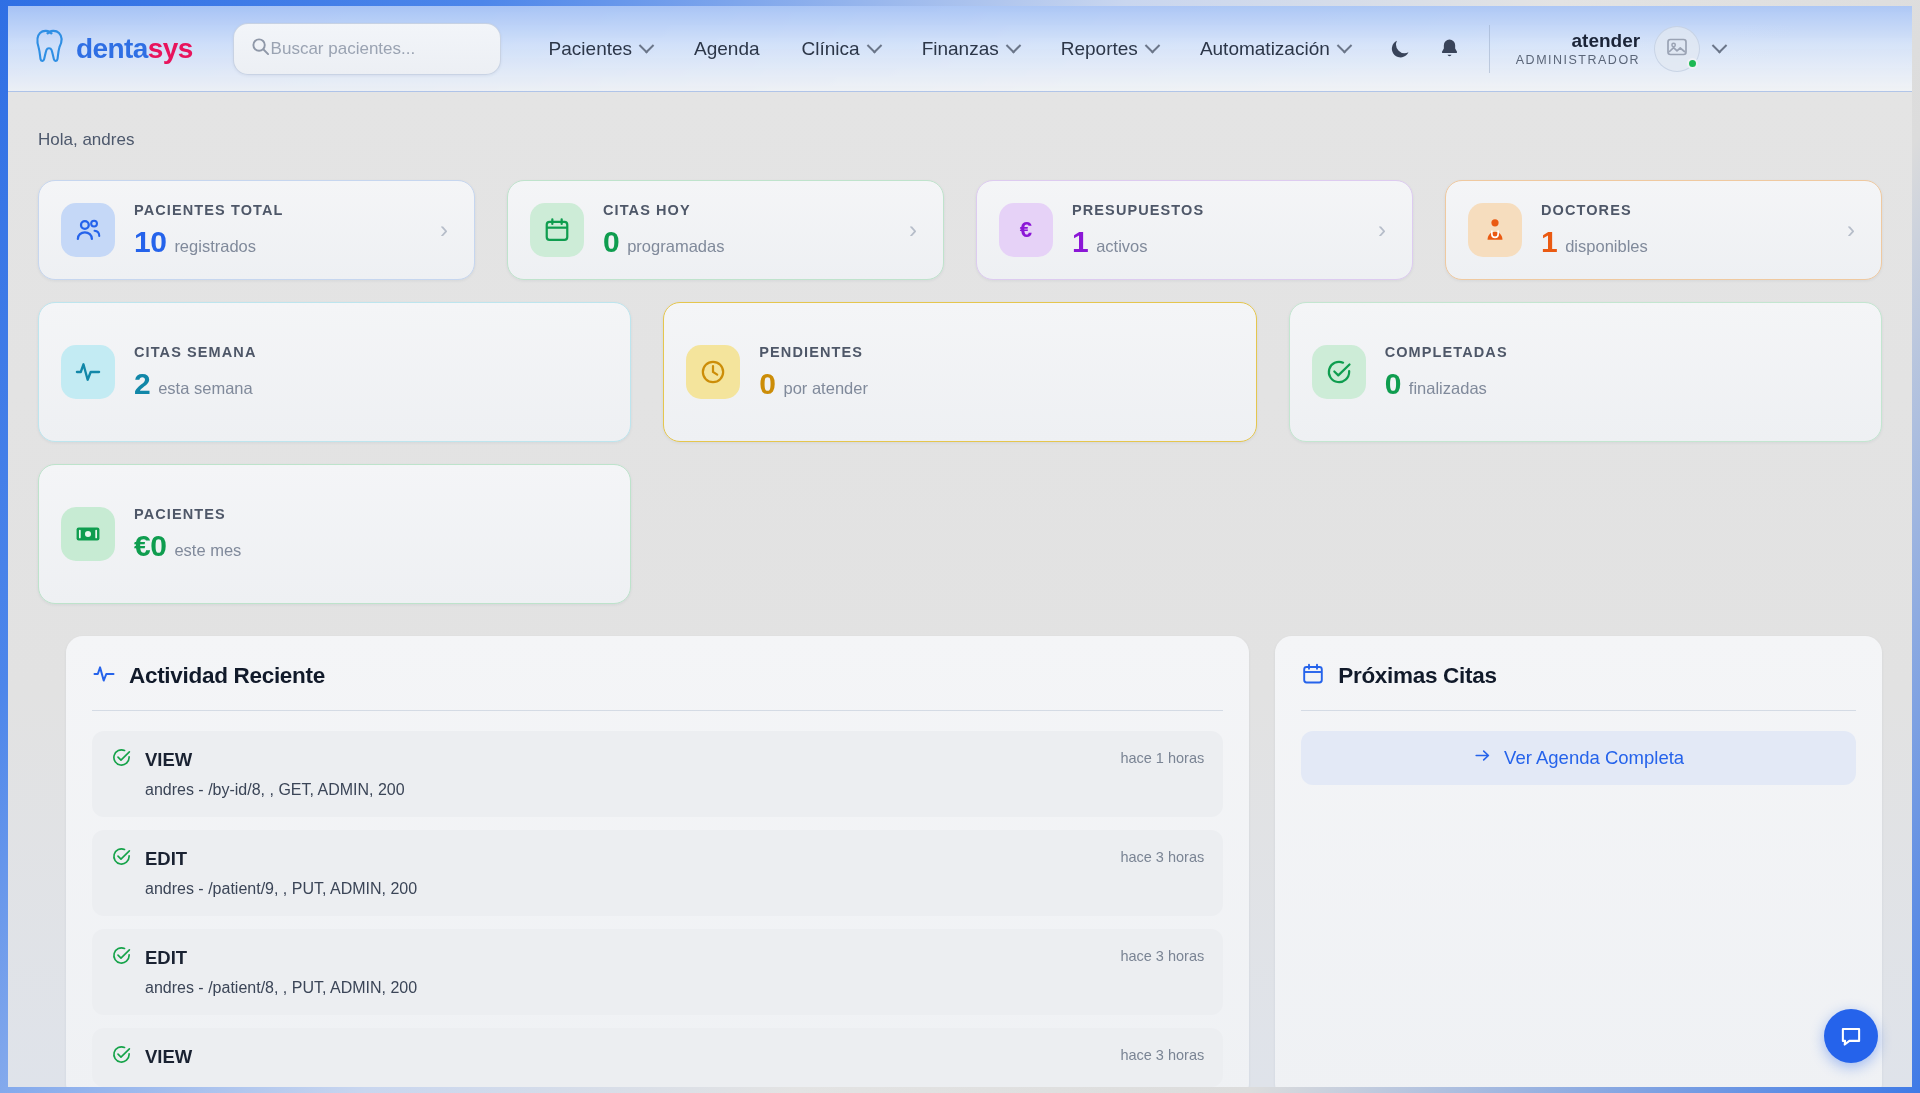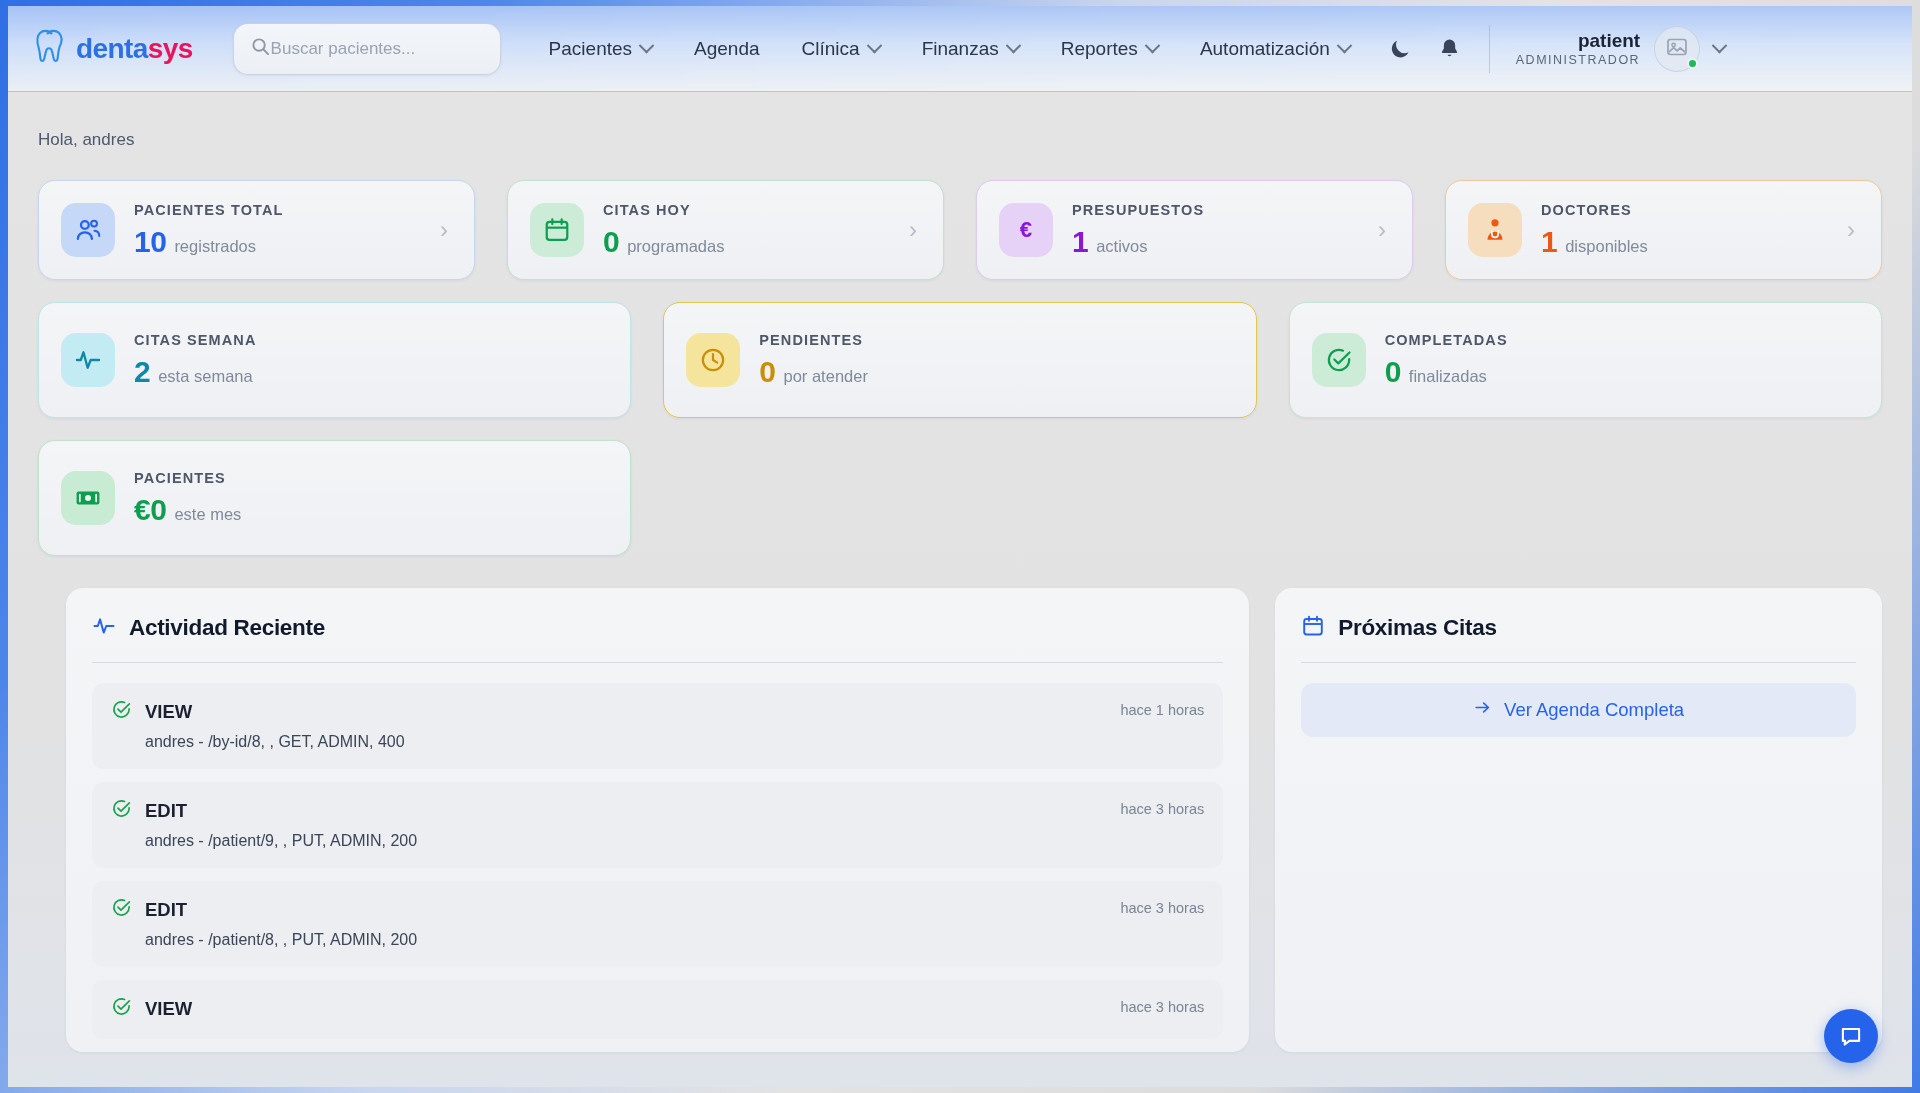--- a/index.html
+++ b/index.html
@@ -67,21 +67,21 @@
   .grid4 { display: grid; grid-template-columns: repeat(4,1fr); gap: 32px; padding: 30px 30px 0 30px; }
   .grid3 { display: grid; grid-template-columns: repeat(3,1fr); gap: 32px; padding: 22px 30px 0 30px; }
   .grid1 { display: grid; grid-template-columns: repeat(3,1fr); gap: 32px; padding: 22px 30px 0 30px; }
 
   .stat {
     height: 100px; border-radius: 17px; display: flex; align-items: center;
     padding: 0 22px; gap: 19px; cursor: pointer; position: relative;
     background: linear-gradient(180deg,#f4f5f7 0%,#eef0f3 100%);
     box-shadow: 0 1px 3px rgba(35,50,80,.07);
   }
-  .stat-tall { height: 116px; }
+  .stat-tall { height: 140px; }
   .stat-ico {
     width: 54px; height: 54px; border-radius: 15px; flex: 0 0 54px;
     display: flex; align-items: center; justify-content: center;
   }
   .stat-txt { flex: 1; }
   .stat-title { font-size: 14.5px; font-weight: 700; color: #4e5768; letter-spacing: 1.1px; }
   .stat-row { margin-top: 7px; display: flex; align-items: baseline; gap: 8px; }
   .stat-val { font-size: 30px; font-weight: 700; letter-spacing: -.5px; }
   .stat-unit { font-size: 16.5px; color: #808a9b; }
   .stat-arrow { color: #b6bdc9; font-size: 24px; font-weight: 300; margin-left: auto; padding-right: 4px; }
@@ -182,21 +182,21 @@
         <path d="M12 2.6a5.9 5.9 0 0 0-5.9 5.9v3.6L4.3 15c-.5.8.1 1.8 1 1.8h13.4c.9 0 1.5-1 1-1.8l-1.8-2.9V8.5A5.9 5.9 0 0 0 12 2.6z" fill="#39445a"></path>
         <path d="M9.9 18.5a2.2 2.2 0 0 0 4.2 0z" fill="#39445a"></path>
       </svg>
     </span>
   </div>
 
   <div class="user-sep"></div>
 
   <div class="user-area">
     <div class="user-meta">
-      <div class="user-name">patient</div>
+      <div class="user-name">atender</div>
       <div class="user-role">ADMINISTRADOR</div>
     </div>
     <div class="avatar">
       <span>
         <svg width="24" height="24" viewBox="0 0 24 24" fill="none">
           <rect x="3" y="4.5" width="18" height="15" rx="2.4" stroke="#9aa3b4" stroke-width="1.7"></rect>
           <circle cx="8.6" cy="10" r="1.7" stroke="#9aa3b4" stroke-width="1.5"></circle>
           <path d="M4 17l4.6-4.4 3.4 3.2 3.2-2.8L20 17" stroke="#9aa3b4" stroke-width="1.7" stroke-linejoin="round"></path>
         </svg>
       </span>
@@ -372,21 +372,21 @@
           <div class="act-left">
             <div class="act-top">
               <span>
                 <svg width="21" height="21" viewBox="0 0 24 24" fill="none">
                   <path d="M20.7 11.2v.8a8.7 8.7 0 1 1-5.2-8" stroke="#16a34a" stroke-width="1.9" stroke-linecap="round"></path>
                   <path d="M8 11.6l3.4 3.3L21 5.6" stroke="#16a34a" stroke-width="1.9" stroke-linecap="round" stroke-linejoin="round"></path>
                 </svg>
               </span>
               <span class="act-action">VIEW</span>
             </div>
-            <div class="act-detail">andres - /by-id/8, , GET, ADMIN, 400</div>
+            <div class="act-detail">andres - /by-id/8, , GET, ADMIN, 200</div>
           </div>
           <div class="act-time">hace 1 horas</div>
         </div>
 
         <div class="act-item">
           <div class="act-left">
             <div class="act-top">
               <span>
                 <svg width="21" height="21" viewBox="0 0 24 24" fill="none">
                   <path d="M20.7 11.2v.8a8.7 8.7 0 1 1-5.2-8" stroke="#16a34a" stroke-width="1.9" stroke-linecap="round"></path>

